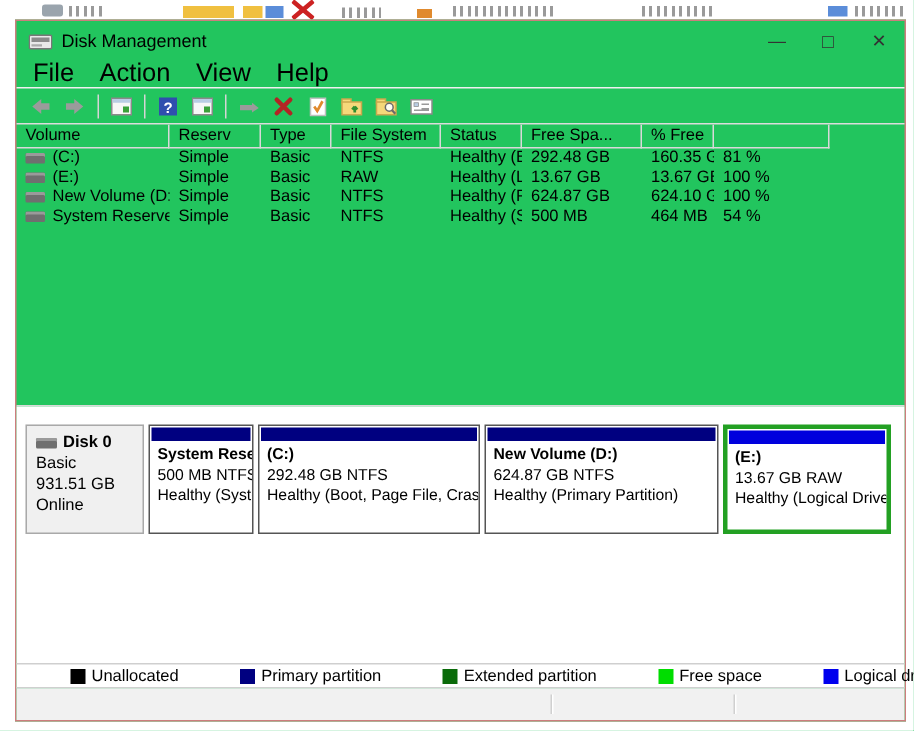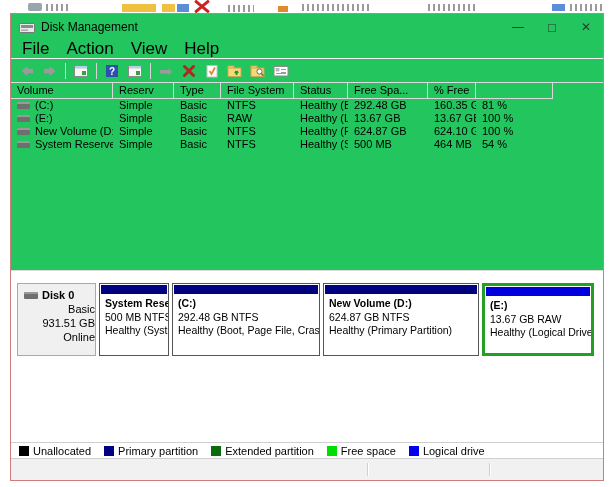--- a/index.html
+++ b/index.html
@@ -41,38 +41,38 @@
                   white-space:nowrap; overflow:hidden; }
   .lv-row { cursor:default; }
   .vol-cell { display:flex; align-items:center; }
   .drive-ico { width:13px; height:7px; background:#6f6f6f;
                box-shadow:inset 0 2px 0 #9a9a9a; border-radius:1px; margin-right:5px; flex:0 0 auto; }
 
   
   .lower-pane { flex:1 1 auto; position:relative; background:#fff; overflow:hidden; }
   .disk-row { display:flex; align-items:stretch; margin:12px 0 0 6px; height:73px; }
   .disk-panel { width:79px; flex:0 0 auto; background:#f0f0f0; border:1px solid #a9a9a9;
-                padding:4px 0 0 6px; font-size:11px; line-height:14px;text-align:right; }
+                padding:4px 0 0 6px; font-size:11px; line-height:14px; }
   .disk-head { display:flex; align-items:center; font-weight:bold; }
   .disk-ico { width:14px; height:7px; background:#6f6f6f; box-shadow:inset 0 2px 0 #9a9a9a;
               border-radius:1px; margin-right:4px; }
   .parts { display:flex; gap:3px; margin-left:3px; }
   .part { border:1px solid #555; background:#fff; display:flex; flex-direction:column; overflow:hidden; }
   .part.p1 { width:70px; } .part.p2 { width:148px; } .part.p3 { width:156px; } .part.p4 { width:112px; }
   .part.extended { border:3px solid #23a023; }
   .part .bar { height:9px; margin:1px 1px 0 1px; flex:0 0 auto; }
   .part .ptxt { padding:3px 0 0 5px; font-size:10.5px; line-height:13.5px;
                 white-space:nowrap; overflow:hidden; }
   .part .pname { font-weight:bold; }
 
   
   .legend-bar { height:17px; flex:0 0 auto; border-top:1px solid #cfcfcf; border-bottom:1px solid #cfcfcf;
                 display:flex; align-items:center; padding-left:8px; gap:13px; font-size:11px;
                 background:#fff; }
-  .leg-item { display:flex; align-items:center; gap:4px; white-space:nowrap; }
+  .leg-item { display:flex; align-items:center; gap:4px; white-space:nowrap;margin-left:28px; }
   .leg-swatch { width:10px; height:10px; flex:0 0 auto; }
   .statusbar { height:21px; flex:0 0 auto; background:#f1f1f1; position:relative; }
   .sb-div { position:absolute; top:4px; width:1px; height:13px; background:#d0d0d0;
             box-shadow:1px 0 0 #fff; }
 </style>
 </head>
 <body>
 
 <div class="stage">
 

